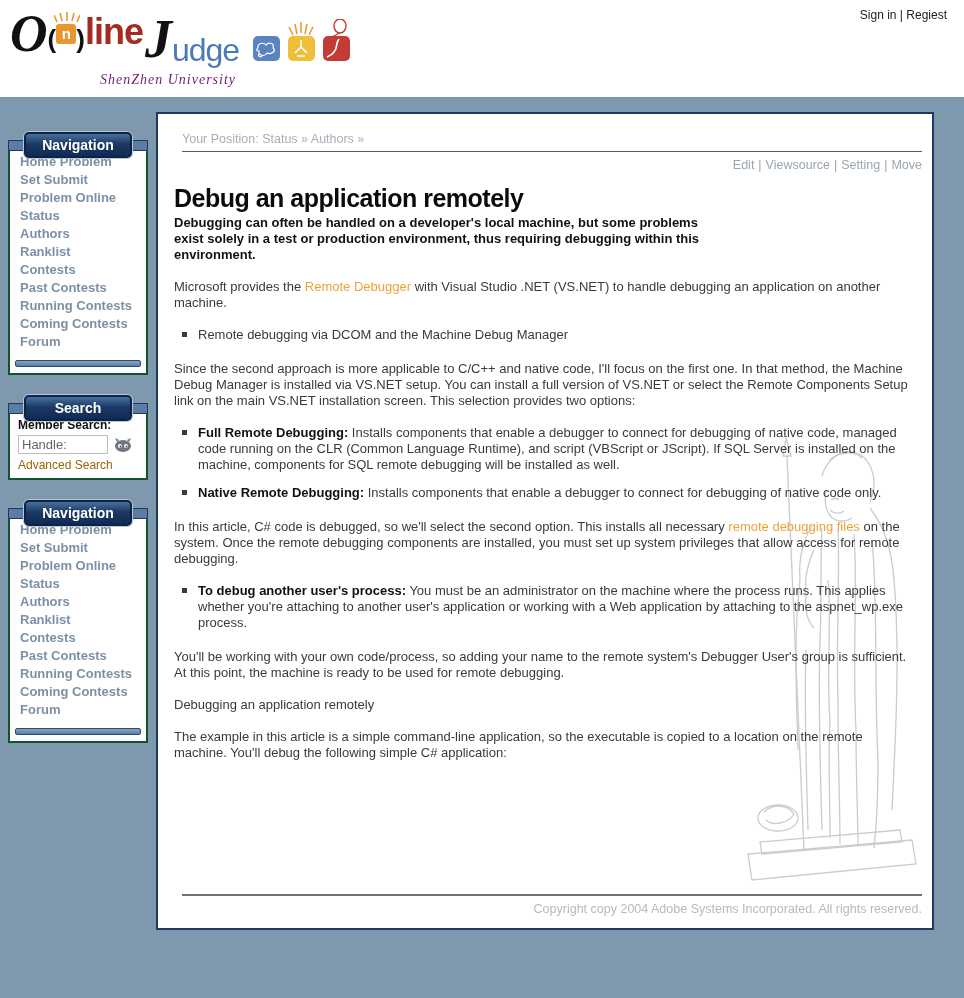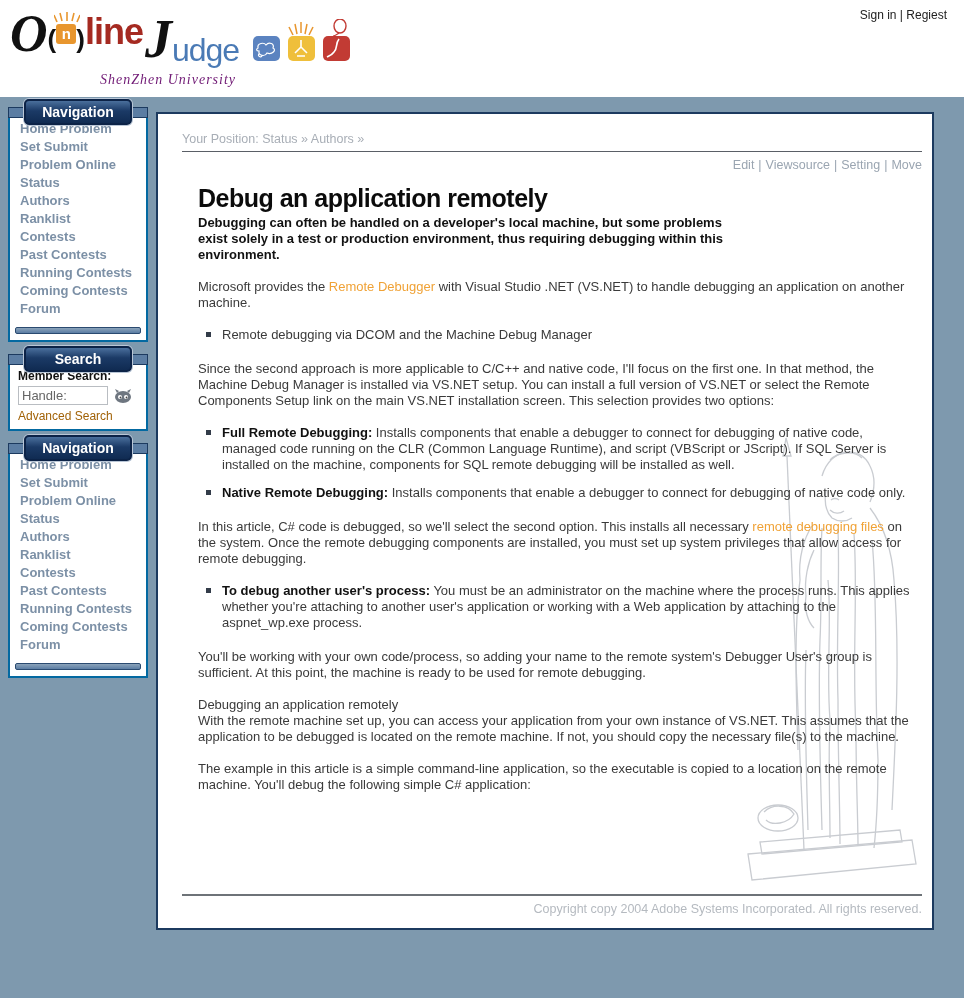--- a/index.html
+++ b/index.html
@@ -26,21 +26,21 @@
   .lg-icon.yellow { background:#efbf3b; }
   .lg-icon.red { background:#c23b34; }
   .lg-icon svg.inner { position:absolute; left:2px; top:2px; }
   .lg-icon svg.above { position:absolute; left:0; top:-16px; }
 
   
   .page-body { position:absolute; top:97px; left:0; right:0; bottom:0; background:#7E99AE; display:flex; gap:8px; padding:15px 30px 0 8px; align-items:flex-start; }
 
   
   .sidebar { width:140px; flex:none; }
-  .panel { background:#fff; border:2px solid #0369a1; margin-bottom:17px; }
+  .panel { background:#fff; border:2px solid #14532d; margin-bottom:17px;margin-top:33px; }
   .tabrow { position:relative; height:13px; margin-top:-13px; }
   .tabrow::before { content:""; position:absolute; left:-2px; right:-2px; top:6px; height:9px; background:#5b7da3; border:1px solid #1c3a5f; }
   .tab { position:absolute; left:50%; transform:translateX(-50%); top:-2px; width:108px; z-index:2;
          background:linear-gradient(#4a6f9c, #1b3a66 45%, #102b52); border:2px solid #0c2347; border-radius:5px;
          color:#fff; font-weight:bold; font-size:14px; text-align:center; padding:3px 0;
          box-shadow:0 0 0 1px #b9c6d6; cursor:pointer; }
   .panel-body { padding:6px 4px 2px 10px; }
   .nav-link { font-size:13px; font-weight:bold; color:#7C90A6; line-height:18px; cursor:pointer; }
   .panel-footbar { height:7px; margin:7px 5px 6px; background:linear-gradient(#8ba3ba,#5b7da3); border:1px solid #2a4a70; border-radius:2px; }
   .search-body { padding:8px 6px 6px 8px; }
@@ -48,21 +48,21 @@
   .search-row { display:flex; align-items:center; gap:6px; }
   .handle-input { width:90px; height:19px; border:1px solid #b9bdc2; font-size:13px; color:#666; padding:0 3px; font-family:"Liberation Sans", sans-serif; }
   .adv-link { font-size:12px; color:#a16207; margin-top:4px; cursor:pointer; }
 
   
   .content-box { flex:1; background:#fff; border:2px solid #1c3a5f; min-height:818px; display:flex; flex-direction:column; position:relative; }
   .breadcrumb-row { margin:18px 10px 0 24px; padding-bottom:5px; border-bottom:1px solid #5a5f66; font-size:12.5px; color:#a8aeb6; }
   .actions-row { text-align:right; padding:6px 10px 0 0; font-size:12.5px; color:#9aa5b1; }
   .actions-row a { color:#9aa5b1; text-decoration:none; }
   .actions-row .sep { margin:0 4px; }
-  .article { position:relative; padding:10px 14px 0 40px; z-index:1; }
+  .article { position:relative; padding:10px 14px 0 16px; z-index:1; }
   h1.doc-title { font-size:25px; color:#0b0b0b; letter-spacing:-0.5px; margin:2px 0 2px; }
   .intro { font-size:13px; font-weight:bold; color:#111; max-width:556px; line-height:16px; margin-bottom:16px; }
   .para { font-size:13px; color:#3a3a3a; line-height:16px; margin-bottom:16px; max-width:739px; }
   .olink { color:#f0a236; text-decoration:none; }
   ul.blist { margin:4px 0 18px 8px; max-width:726px; }
   ul.blist li { list-style:none; font-size:13px; color:#3a3a3a; line-height:16px; margin-bottom:12px; padding-left:16px; position:relative; }
   ul.blist li::before { content:""; position:absolute; left:0; top:5px; width:5px; height:5px; background:#333c49; }
   ul.blist li b { color:#111; }
   .content-footer { margin-top:auto; padding:0 10px 12px 24px; }
   .footer-line { border-top:2px solid #6e7378; margin-bottom:6px; }
@@ -264,21 +264,20 @@
         <p class="para">In this article, C# code is debugged, so we'll select the second option. This installs all necessary <a class="olink" href="#">remote debugging files</a> on the system. Once the remote debugging components are installed, you must set up system privileges that allow access for remote debugging.</p>
 
         <ul class="blist">
             <li><b>To debug another user's process:</b> You must be an administrator on the machine where the process runs. This applies whether you're attaching to another user's application or working with a Web application by attaching to the aspnet_wp.exe process.</li>
           </ul>
 
         <p class="para">You'll be working with your own code/process, so adding your name to the remote system's Debugger User's group is sufficient. At this point, the machine is ready to be used for remote debugging.</p>
 
         <p class="para">
           <span>Debugging an application remotely</span><br>
-          <span>With the remote machine set up, you can access your application from your own instance of VS.NET. This assumes that the application to be debugged is located on the remote machine. If not, you should copy the necessary file(s) to the machine.</span>
         </p>
 
         <p class="para">The example in this article is a simple command-line application, so the executable is copied to a location on the remote machine. You'll debug the following simple C# application:</p>
       </div>
 
       <div class="content-footer">
         <div class="footer-line"></div>
         <div class="copyright">Copyright copy 2004 Adobe Systems Incorporated. All rights reserved.</div>
       </div>
     </div>

